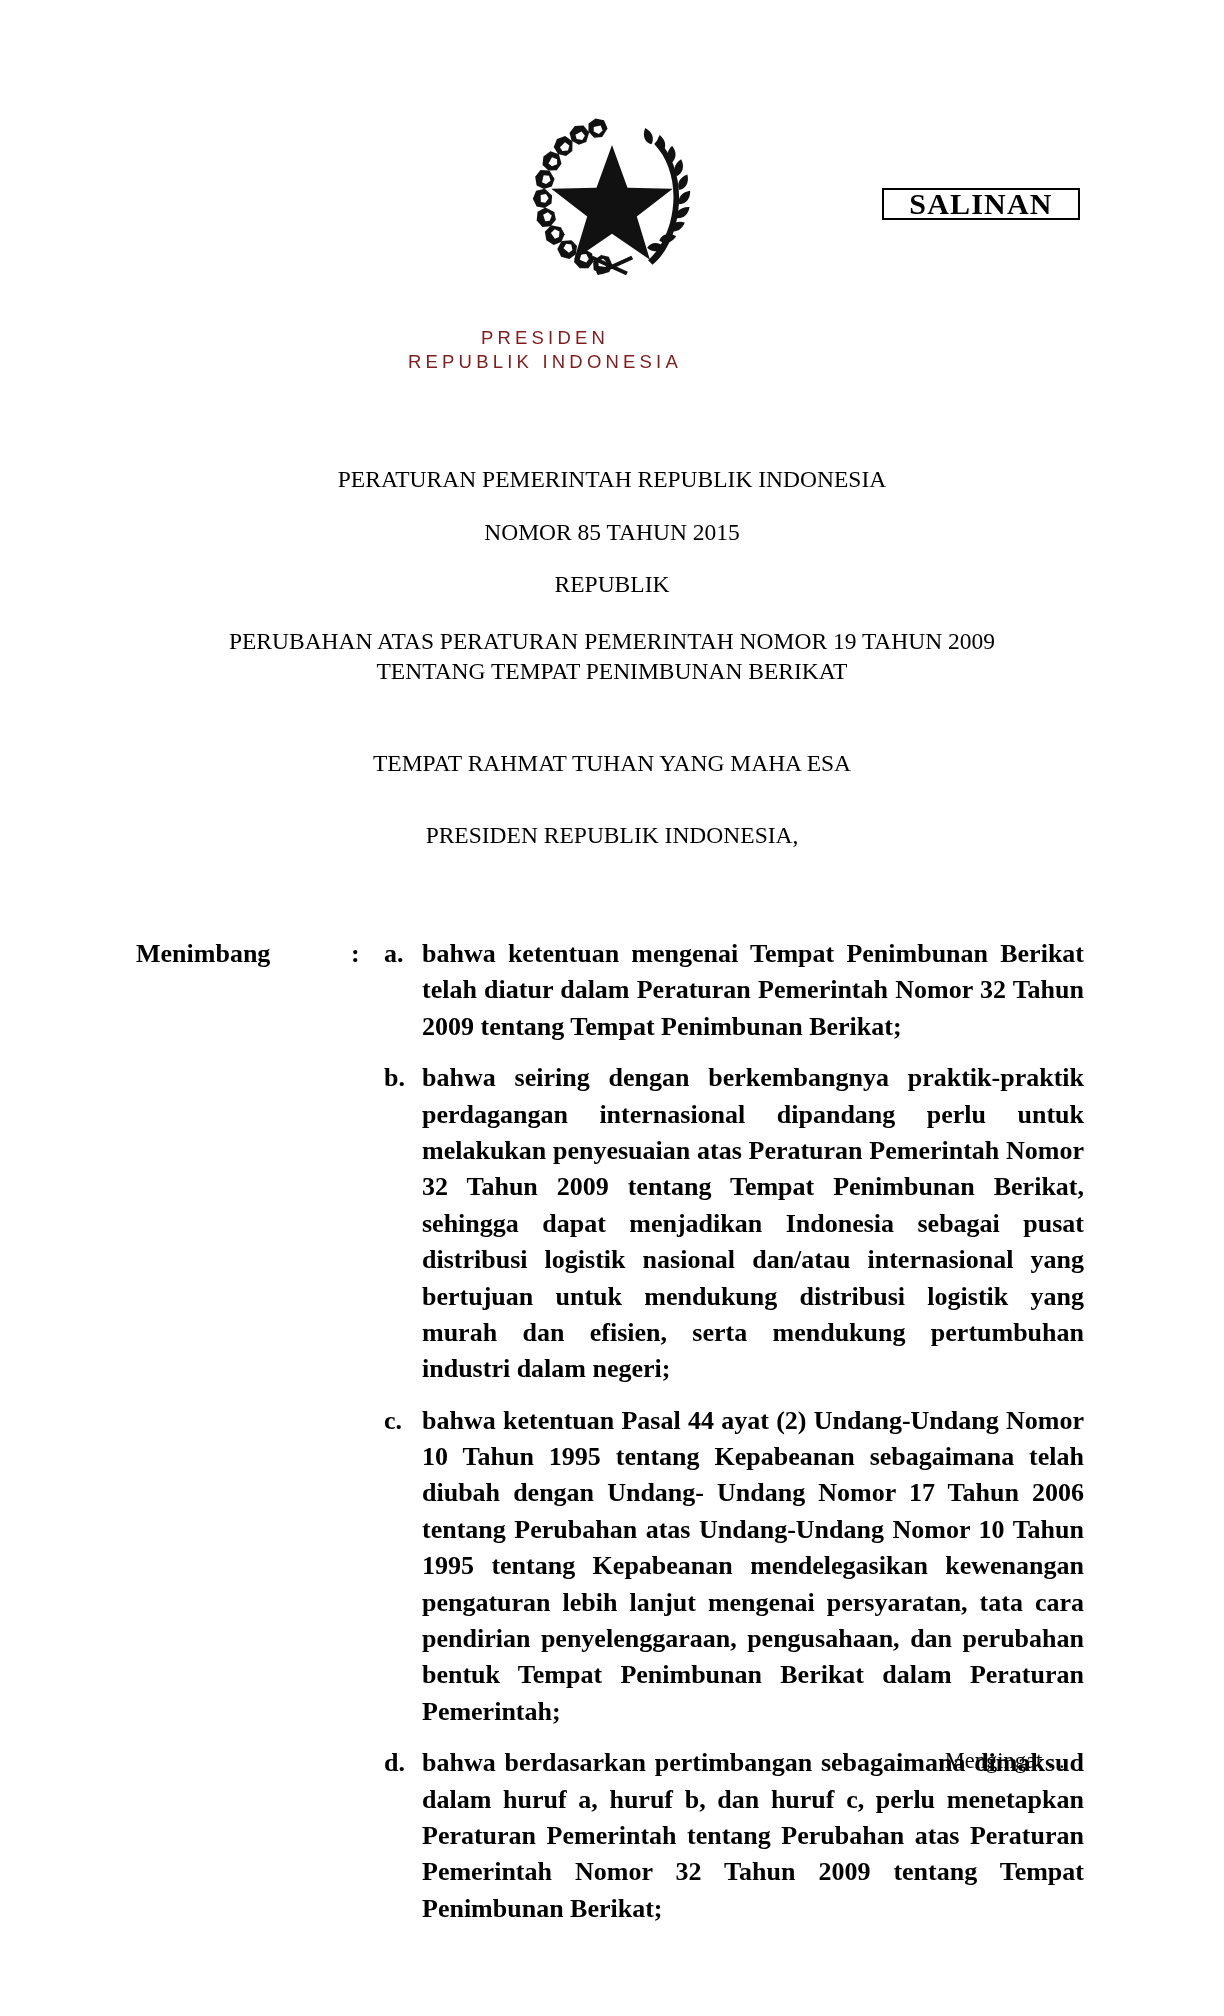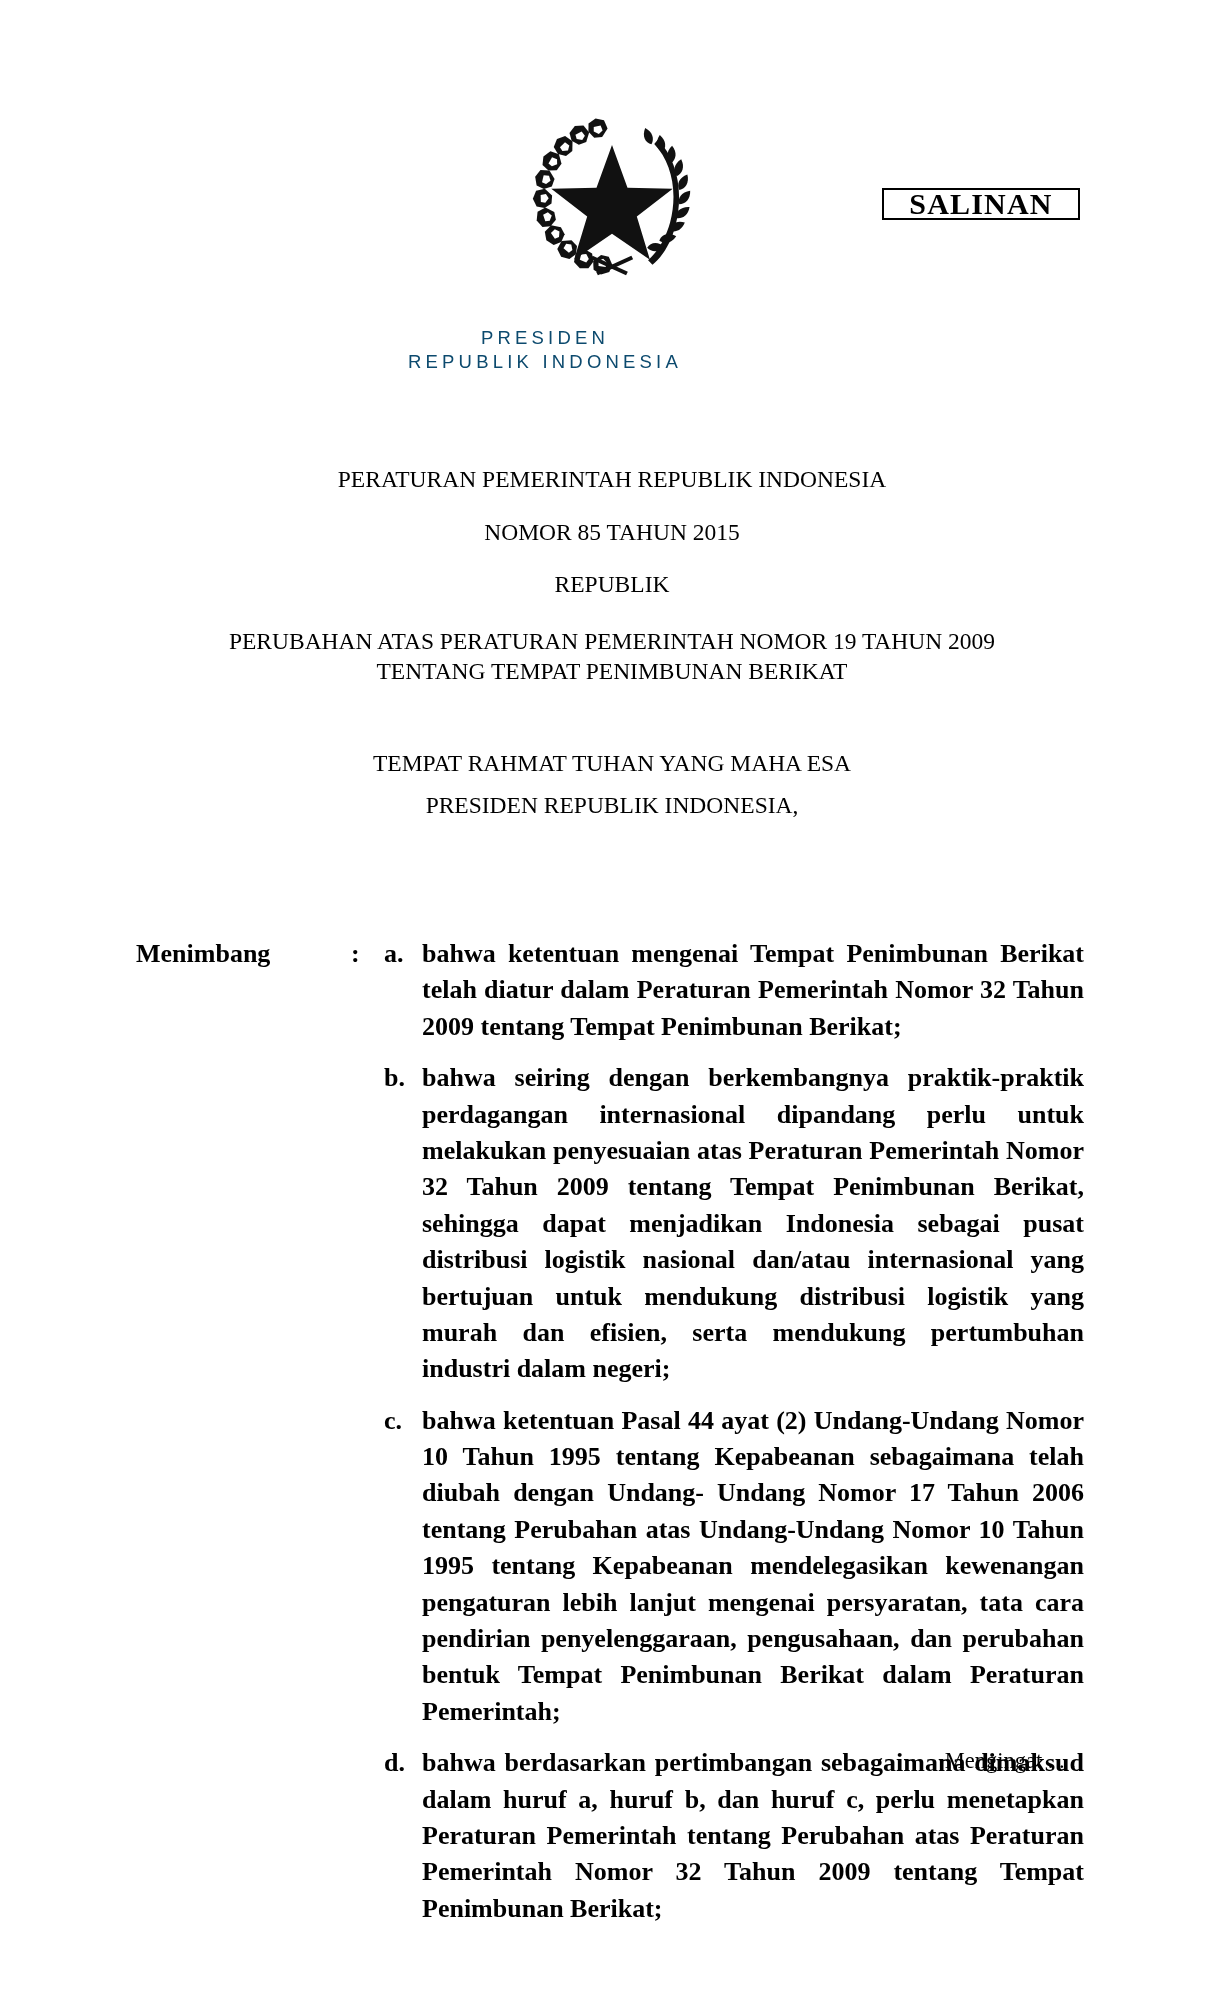--- a/index.html
+++ b/index.html
@@ -35,21 +35,21 @@
 
   .presiden-line {
     position: absolute;
     left: 0;
     top: 326px;
     width: 1090px;
     text-align: center;
     font-family: "Liberation Sans", "DejaVu Sans", sans-serif;
     font-size: 18.5px;
     letter-spacing: 4.2px;
-    color: #0c4a6e;
+    color: #7f1d1d;
     line-height: 1.28;
   }
   .presiden-line div { white-space: nowrap; }
 
   
   .salinan-box {
     position: absolute;
     left: 882px;
     top: 188px;
     width: 198px;
@@ -87,21 +87,21 @@
     position: absolute;
     left: 140px;
     top: 750px;
     width: 944px;
     text-align: center;
     font-size: 23.5px;
   }
   .presiden-ri {
     position: absolute;
     left: 140px;
-    top: 792px;
+    top: 822px;
     width: 944px;
     text-align: center;
     font-size: 23.5px;
   }
 
   
   .considering {
     position: absolute;
     left: 136px;
     top: 936px;

